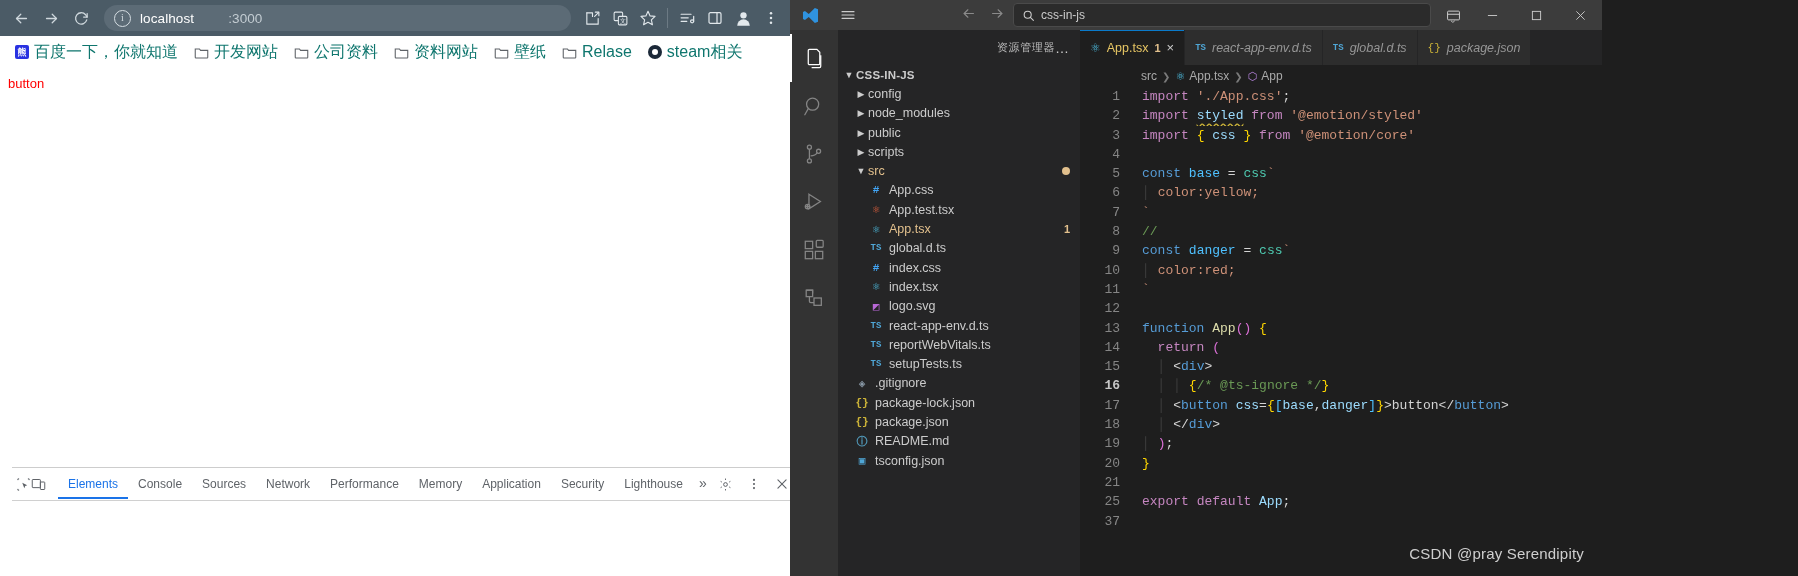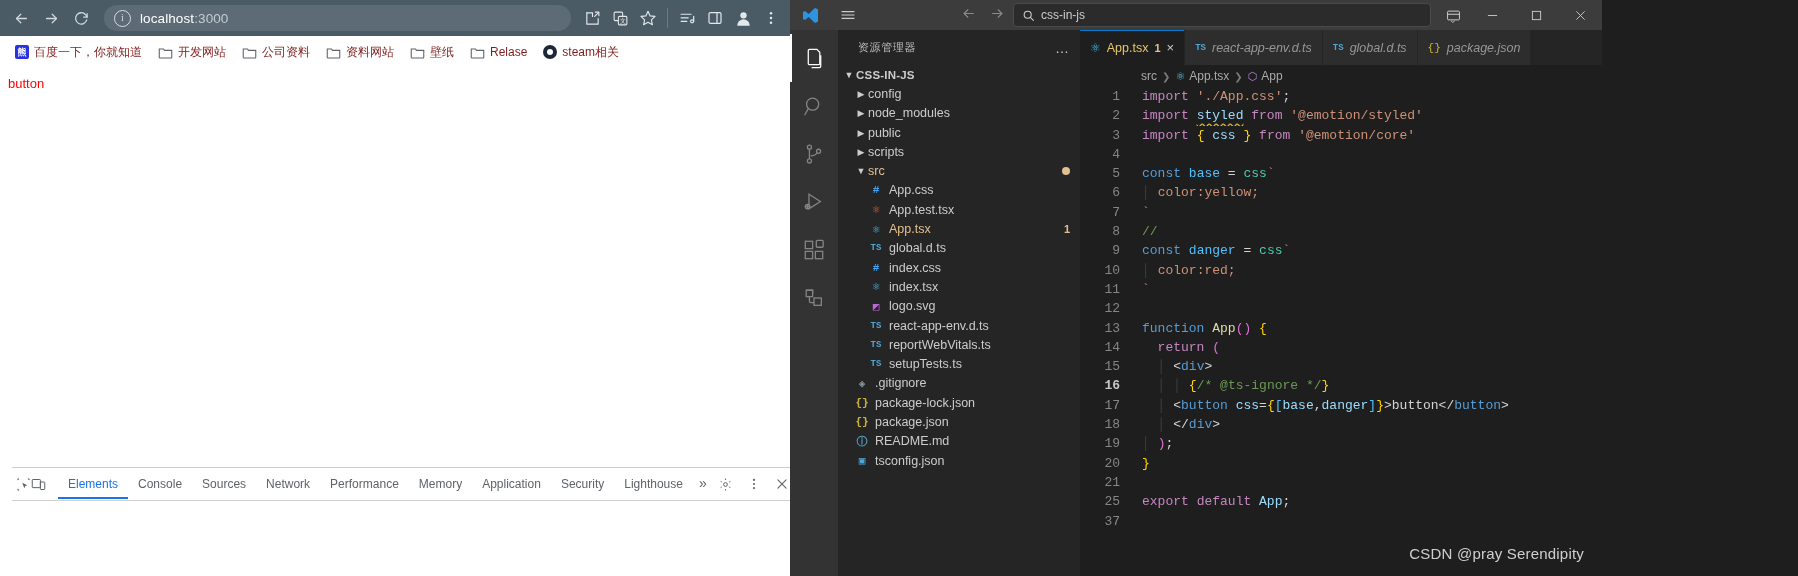--- a/index.html
+++ b/index.html
@@ -15,28 +15,28 @@
   .browser{position:absolute;left:0;top:0;width:790px;height:576px;background:#fff;overflow:hidden;}
   .chrome-toolbar{height:36px;background:#4b5b66;display:flex;align-items:center;padding:0 6px;position:relative;}
   .nav-btn{width:30px;height:30px;display:flex;align-items:center;justify-content:center;color:#cfd8dd;flex:0 0 auto;cursor:default;}
   .nav-btn svg{display:block;}
   .omnibox{
     flex:1 1 auto;height:26px;background:#5c6b76;border-radius:13px;display:flex;align-items:center;
     margin:0 8px;padding:0 10px;min-width:0;
   }
   .omnibox .site-icon{width:15px;height:15px;border:1.5px solid #d5dde2;border-radius:50%;display:flex;align-items:center;justify-content:center;font-size:10px;color:#d5dde2;font-family:"Liberation Serif",serif;flex:0 0 auto;margin-right:9px;line-height:1;}
   .url{font-size:13.5px;color:#ffffff;white-space:nowrap;overflow:hidden;letter-spacing:.1px;}
-  .url .port{color:#c3ccd2;}
+  .url .port{color:#c3ccd2;margin-left:34px;}
   .tool-icons{display:flex;align-items:center;gap:2px;flex:0 0 auto;}
   .tool-ic{width:26px;height:26px;display:flex;align-items:center;justify-content:center;color:#e2e8ec;}
   .chrome-sep{width:1px;height:20px;background:#6c7a84;margin:0 4px;}
 
   .bookmarks{height:32px;background:#fff;display:flex;align-items:center;padding:0 8px;gap:2px;border-bottom:1px solid #e8e8e8;}
   .bm{display:flex;align-items:center;gap:5px;padding:3px 7px;border-radius:4px;cursor:default;white-space:nowrap;}
-  .bm-label{font-size:12px;color:#7f1d1d;}
+  .bm-label{font-size:16px;color:#0f766e;}
   .folder-ic{width:15px;height:13px;position:relative;flex:0 0 auto;}
   .folder-ic svg{display:block}
   .baidu-ic{width:14px;height:14px;border-radius:2px;background:#2932e1;display:flex;align-items:center;justify-content:center;color:#fff;font-size:9px;font-weight:bold;flex:0 0 auto;}
   .steam-ic{width:14px;height:14px;border-radius:50%;background:#1b2838;display:flex;align-items:center;justify-content:center;flex:0 0 auto;}
   .steam-ic span{width:6px;height:6px;border-radius:50%;background:#fff;display:block;}
 
   .page-area{position:absolute;left:0;top:68px;right:0;bottom:108px;background:#fff;overflow:hidden;}
   .page-button{position:absolute;left:8px;top:8px;font-size:13px;color:#ff0000;font-family:"Liberation Sans",sans-serif;background:none;border:none;padding:0;cursor:pointer;}
 
   
@@ -66,21 +66,21 @@
   .vs-layout-ic{width:34px;height:30px;display:flex;align-items:center;justify-content:center;color:#cccccc;}
   .vs-winbtn{width:44px;height:30px;display:flex;align-items:center;justify-content:center;color:#cccccc;font-size:11px;font-family:"Liberation Sans",sans-serif;}
 
   .vs-main{position:absolute;left:0;top:30px;right:0;bottom:0;display:flex;}
   .activitybar{width:48px;background:#333333;display:flex;flex-direction:column;align-items:center;padding-top:4px;flex:0 0 auto;}
   .act-item{width:48px;height:48px;display:flex;align-items:center;justify-content:center;color:#858585;position:relative;cursor:pointer;}
   .act-item.active{color:#ffffff;}
   .act-item.active:before{content:"";position:absolute;left:0;top:0;bottom:0;width:2px;background:#ffffff;}
 
   .sidebar{width:242px;background:#252526;flex:0 0 auto;display:flex;flex-direction:column;overflow:hidden;}
-  .sb-header{height:35px;display:flex;align-items:center;justify-content:space-between;padding:0 10px 0 20px;}
+  .sb-header{height:35px;display:flex;align-items:center;justify-content:flex-end;padding:0 10px 0 20px;}
   .sb-title{font-size:11px;color:#bbbbbb;letter-spacing:.6px;}
   .sb-dots{color:#cccccc;font-size:14px;line-height:1;letter-spacing:1px;}
   .tree{flex:1 1 auto;overflow:hidden;}
   .tree-row{height:19.3px;display:flex;align-items:center;font-size:12.5px;color:#cccccc;white-space:nowrap;cursor:pointer;position:relative;padding-right:8px;}
   .chev{width:14px;display:flex;align-items:center;justify-content:center;color:#cccccc;font-size:9px;flex:0 0 auto;}
   .tree-label{overflow:hidden;text-overflow:ellipsis;}
   .root-row{font-weight:bold;font-size:11.5px;letter-spacing:.2px;padding-left:4px;}
   .ficon{width:16px;display:inline-flex;align-items:center;justify-content:center;font-size:11px;flex:0 0 auto;margin-right:5px;font-family:"Liberation Mono",monospace;font-weight:bold;}
   .badge-dot{position:absolute;right:10px;width:8px;height:8px;border-radius:50%;background:#e2c08d;}
   .badge-num{position:absolute;right:10px;font-size:11px;color:#e2c08d;font-weight:bold;}

